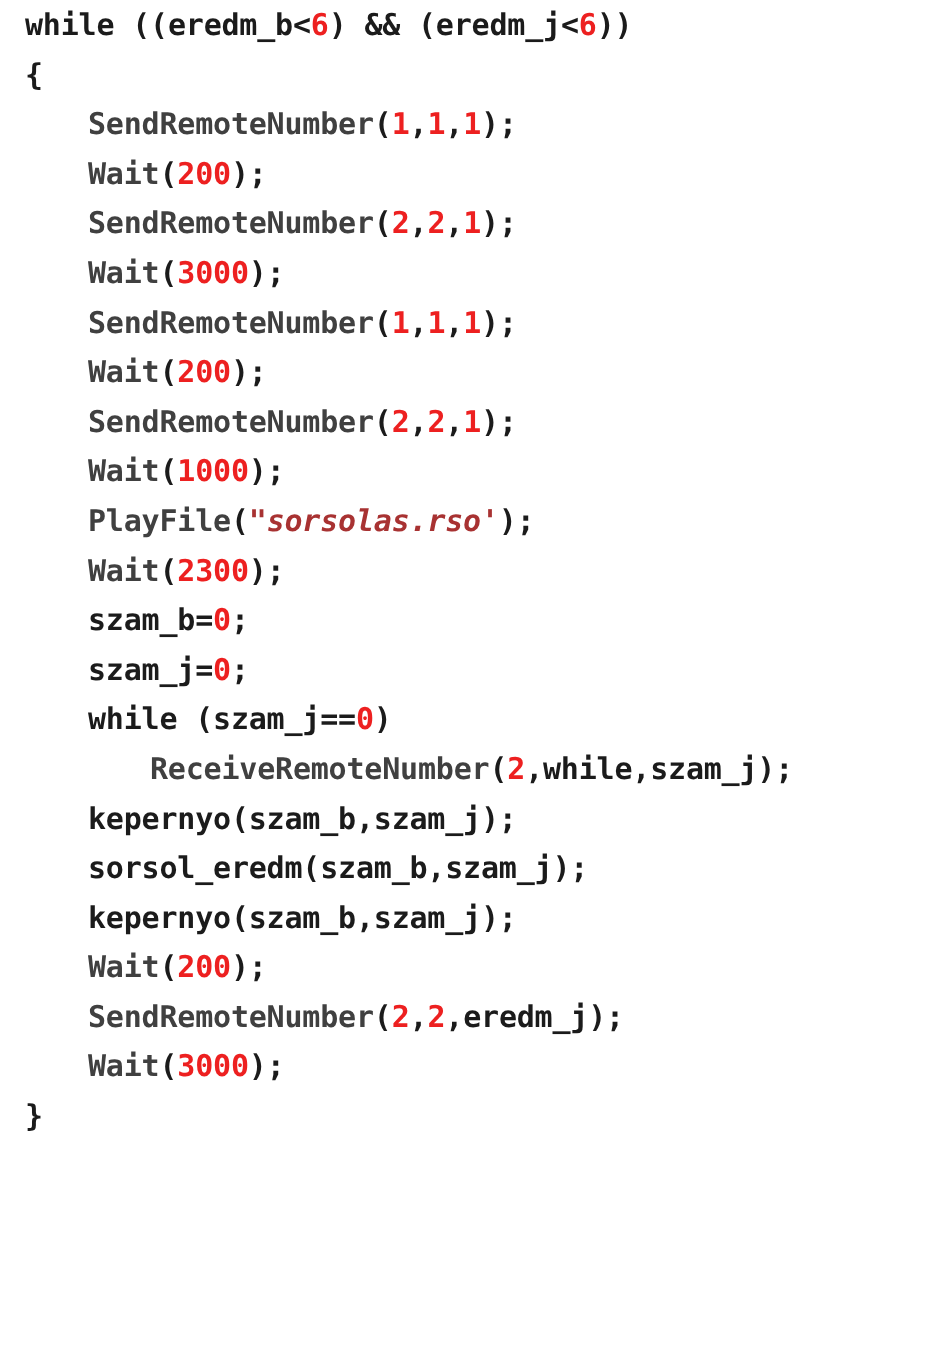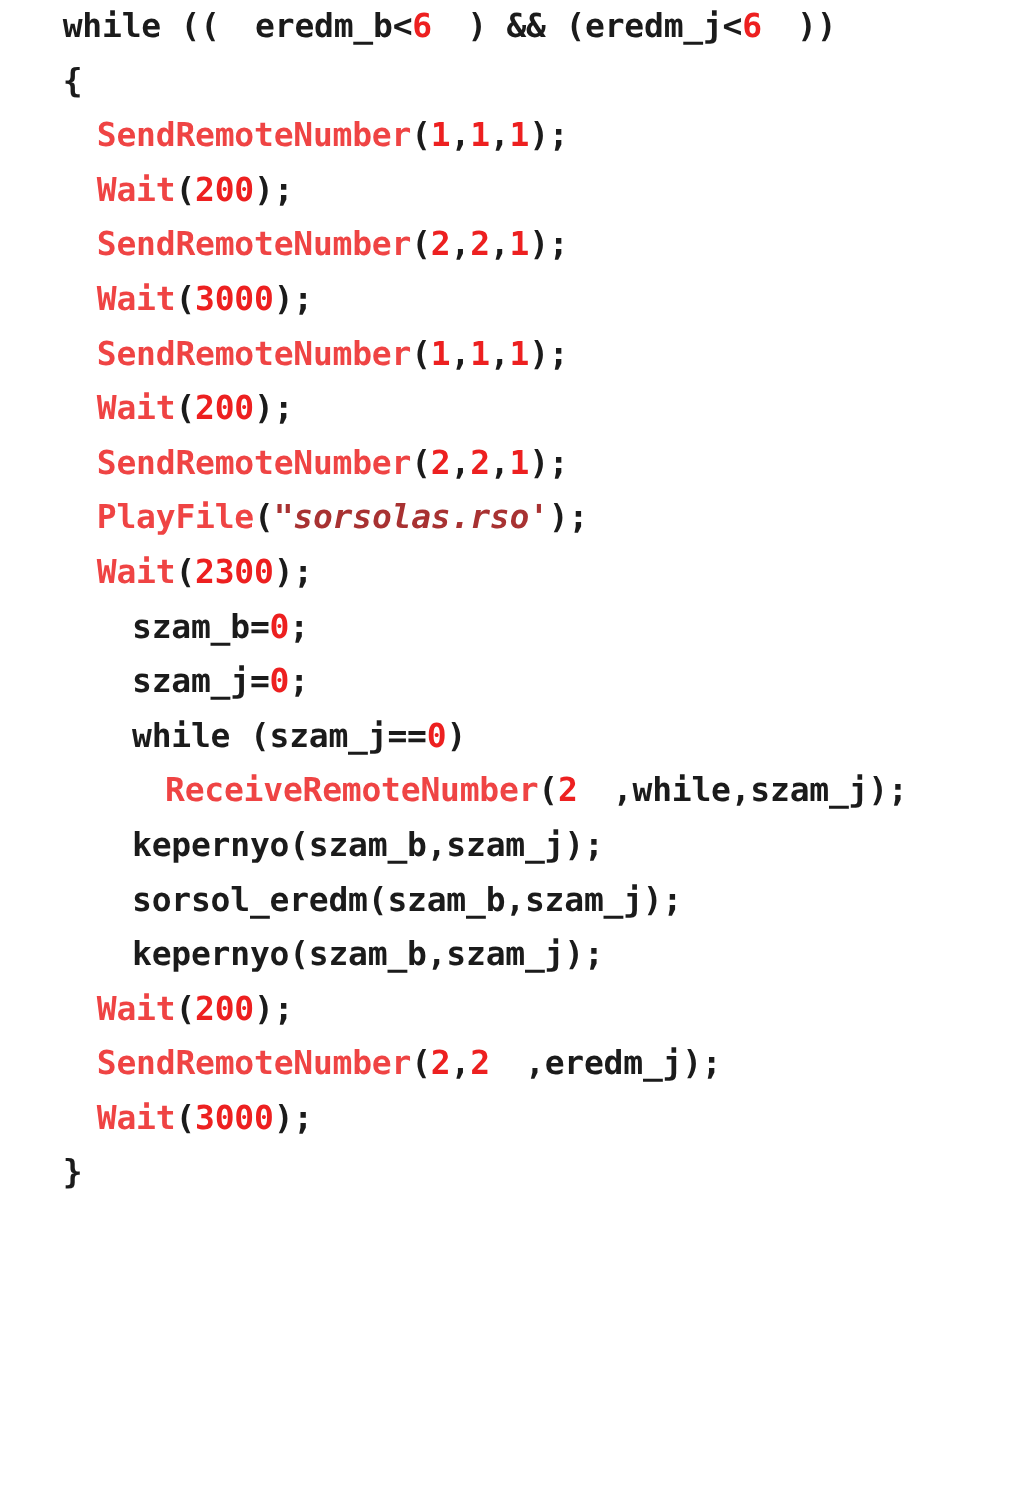--- a/index.html
+++ b/index.html
@@ -39,22 +39,22 @@
   .code-line .indent-pad {
     display: inline-block;
   }
 
   
   .ind-0 .indent-pad { width: 25px; }
   .ind-1 .indent-pad { width: 88px; }
   .ind-2 .indent-pad { width: 150px; }
 
   
-  .tok-plain   { color: #1b1b1b; margin-left: 32px; }
-  .tok-api     { color: #ef4444; }
+  .tok-plain   { color: #1b1b1b; }
+  .tok-api     { color: #404040; }
   .tok-num     { color: #ed2020; }
   .tok-str     { color: #a83232; font-style: italic; }
   .tok-punct   { color: #1b1b1b; }
 
   
   .code-line span {
     text-rendering: geometricPrecision;
   }
 </style>
 </head>
@@ -63,20 +63,21 @@
 <div id="code-listing">
     <div class="code-line ind-0"><span class="indent-pad"></span><span class="tok-plain">while ((</span><span class="tok-plain">eredm_b&lt;</span><span class="tok-num">6</span><span class="tok-plain">) &amp;&amp; (eredm_j&lt;</span><span class="tok-num">6</span><span class="tok-plain">))</span></div>
     <div class="code-line ind-0"><span class="indent-pad"></span><span class="tok-plain">{</span></div>
     <div class="code-line ind-1"><span class="indent-pad"></span><span class="tok-api">SendRemoteNumber</span><span class="tok-punct">(</span><span class="tok-num">1</span><span class="tok-punct">,</span><span class="tok-num">1</span><span class="tok-punct">,</span><span class="tok-num">1</span><span class="tok-punct">);</span></div>
     <div class="code-line ind-1"><span class="indent-pad"></span><span class="tok-api">Wait</span><span class="tok-punct">(</span><span class="tok-num">200</span><span class="tok-punct">);</span></div>
     <div class="code-line ind-1"><span class="indent-pad"></span><span class="tok-api">SendRemoteNumber</span><span class="tok-punct">(</span><span class="tok-num">2</span><span class="tok-punct">,</span><span class="tok-num">2</span><span class="tok-punct">,</span><span class="tok-num">1</span><span class="tok-punct">);</span></div>
     <div class="code-line ind-1"><span class="indent-pad"></span><span class="tok-api">Wait</span><span class="tok-punct">(</span><span class="tok-num">3000</span><span class="tok-punct">);</span></div>
     <div class="code-line ind-1"><span class="indent-pad"></span><span class="tok-api">SendRemoteNumber</span><span class="tok-punct">(</span><span class="tok-num">1</span><span class="tok-punct">,</span><span class="tok-num">1</span><span class="tok-punct">,</span><span class="tok-num">1</span><span class="tok-punct">);</span></div>
     <div class="code-line ind-1"><span class="indent-pad"></span><span class="tok-api">Wait</span><span class="tok-punct">(</span><span class="tok-num">200</span><span class="tok-punct">);</span></div>
     <div class="code-line ind-1"><span class="indent-pad"></span><span class="tok-api">SendRemoteNumber</span><span class="tok-punct">(</span><span class="tok-num">2</span><span class="tok-punct">,</span><span class="tok-num">2</span><span class="tok-punct">,</span><span class="tok-num">1</span><span class="tok-punct">);</span></div>
+    <div class="code-line ind-1"><span class="indent-pad"></span><span class="tok-api">Wait</span><span class="tok-punct">(</span><span class="tok-num">1000</span><span class="tok-punct">);</span></div>
     <div class="code-line ind-1"><span class="indent-pad"></span><span class="tok-api">PlayFile</span><span class="tok-punct">(</span><span class="tok-str">"sorsolas.rso'</span><span class="tok-punct">);</span></div>
     <div class="code-line ind-1"><span class="indent-pad"></span><span class="tok-api">Wait</span><span class="tok-punct">(</span><span class="tok-num">2300</span><span class="tok-punct">);</span></div>
     <div class="code-line ind-1"><span class="indent-pad"></span><span class="tok-plain">szam_b=</span><span class="tok-num">0</span><span class="tok-punct">;</span></div>
     <div class="code-line ind-1"><span class="indent-pad"></span><span class="tok-plain">szam_j=</span><span class="tok-num">0</span><span class="tok-punct">;</span></div>
     <div class="code-line ind-1"><span class="indent-pad"></span><span class="tok-plain">while (szam_j==</span><span class="tok-num">0</span><span class="tok-punct">)</span></div>
     <div class="code-line ind-2"><span class="indent-pad"></span><span class="tok-api">ReceiveRemoteNumber</span><span class="tok-punct">(</span><span class="tok-num">2</span><span class="tok-plain">,while,szam_j);</span></div>
     <div class="code-line ind-1"><span class="indent-pad"></span><span class="tok-plain">kepernyo(szam_b,szam_j);</span></div>
     <div class="code-line ind-1"><span class="indent-pad"></span><span class="tok-plain">sorsol_eredm(szam_b,szam_j);</span></div>
     <div class="code-line ind-1"><span class="indent-pad"></span><span class="tok-plain">kepernyo(szam_b,szam_j);</span></div>
     <div class="code-line ind-1"><span class="indent-pad"></span><span class="tok-api">Wait</span><span class="tok-punct">(</span><span class="tok-num">200</span><span class="tok-punct">);</span></div>

